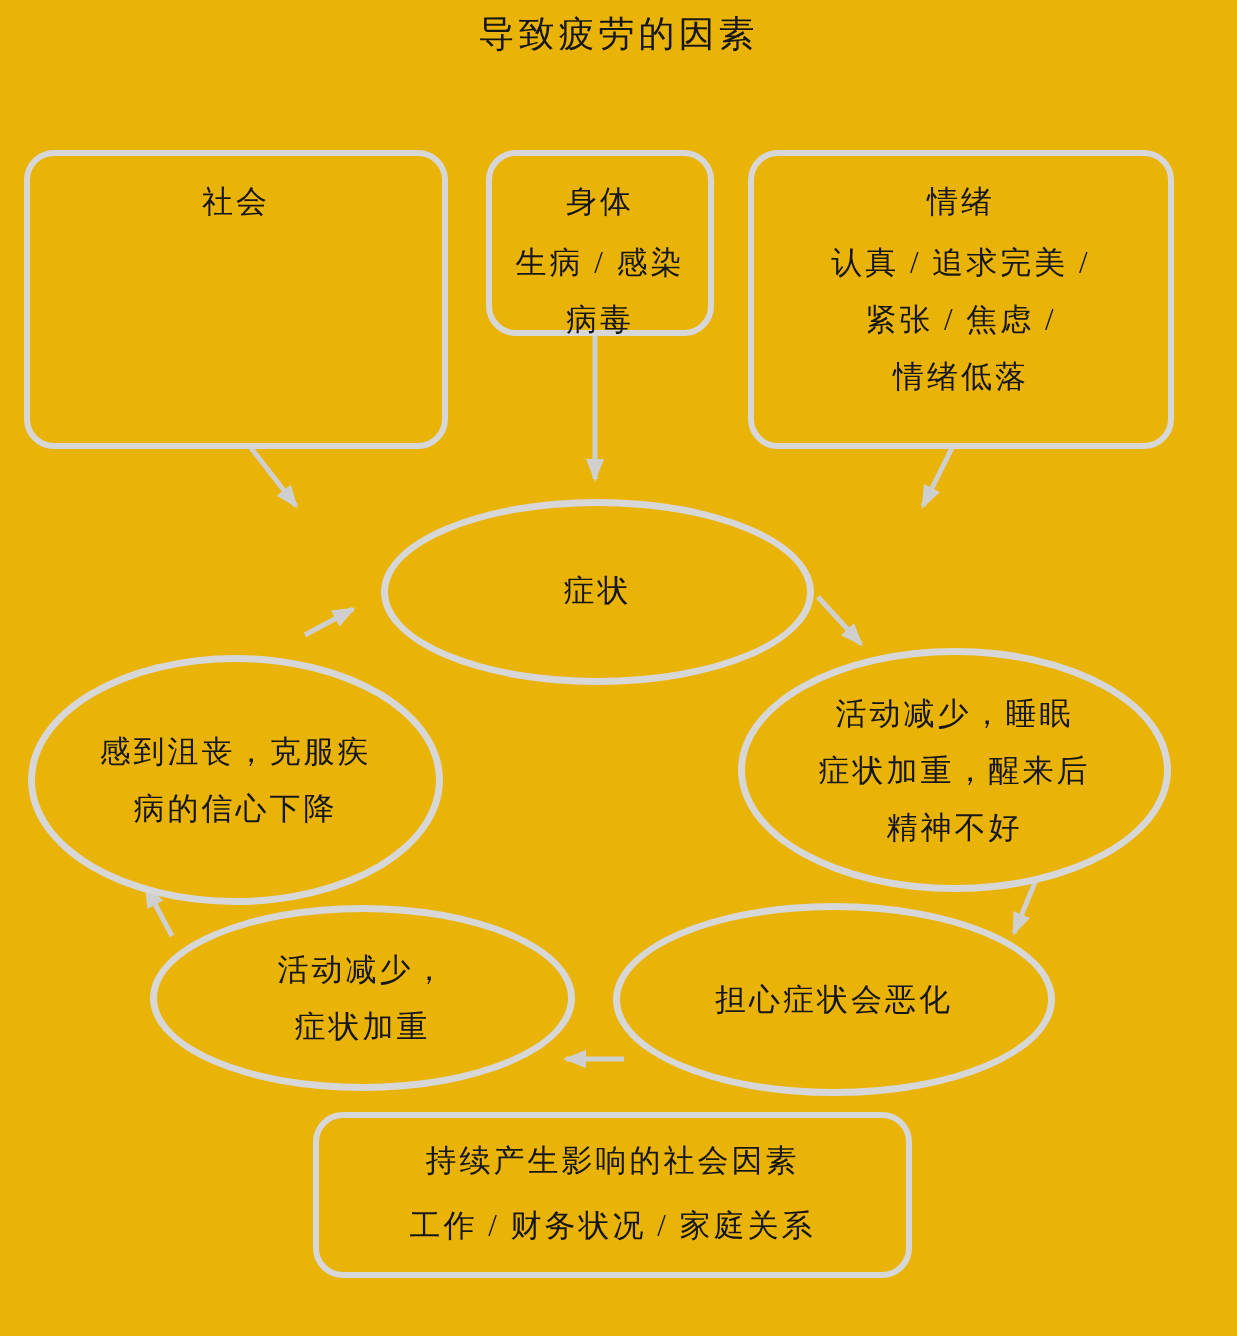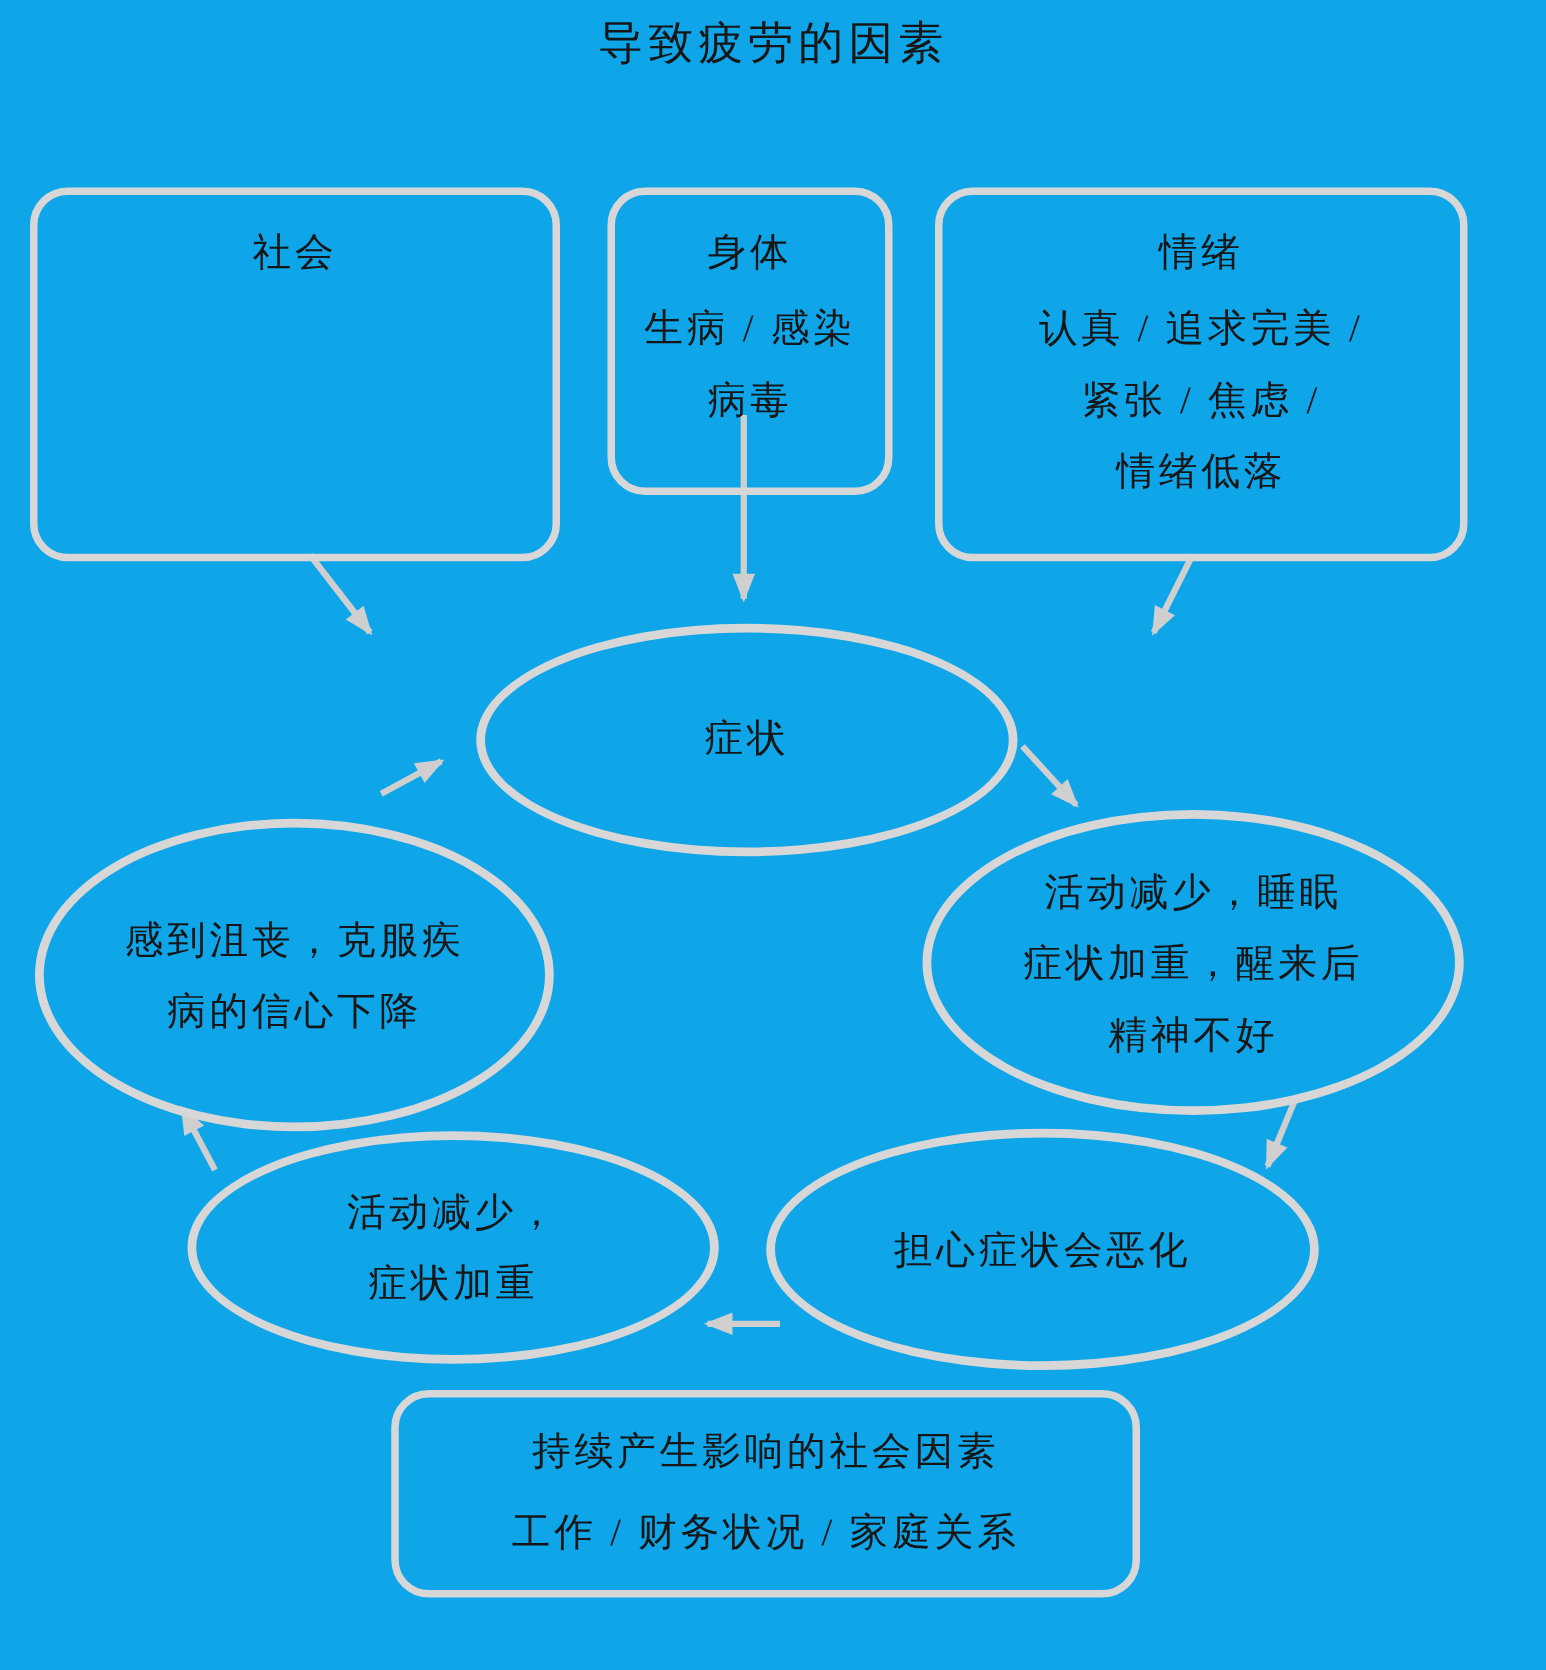--- a/index.html
+++ b/index.html
@@ -4,21 +4,21 @@
 <style>
   html, body {
     margin: 0;
     padding: 0;
     background: #ffffff;
   }
   .canvas {
     position: relative;
     width: 1237px;
     height: 1336px;
-    background: #0ea5e9;
+    background: #eab308;
     font-family: "Liberation Serif", "DejaVu Serif", serif;
     color: #161616;
     overflow: hidden;
   }
   .title {
     position: absolute;
     top: 10px;
     left: 0;
     width: 100%;
     margin: 0;
@@ -61,21 +61,21 @@
     margin-bottom: 8px;
   }
   .body {
     white-space: pre-line;
   }
   .vcenter {
     justify-content: center;
     padding-top: 0;
   }
   #box-social     { left: 24px;  top: 122px;  width: 424px; height: 299px; }
-  #box-physical   { left: 486px; top: 122px;  width: 228px; height: 246px; }
+  #box-physical   { left: 486px; top: 122px;  width: 228px; height: 186px; }
   #box-emotional  { left: 748px; top: 122px;  width: 426px; height: 299px; }
   #el-symptoms    { left: 381px; top: 499px;  width: 433px; height: 186px; }
   #el-demoralized { left: 28px;  top: 655px;  width: 415px; height: 250px; }
   #el-sleep       { left: 738px; top: 648px;  width: 433px; height: 244px; }
   #el-reduced     { left: 150px; top: 905px;  width: 425px; height: 186px; }
   #el-worry       { left: 613px; top: 903px;  width: 442px; height: 193px; text-align: center; }
   #box-ongoing    { left: 313px; top: 1084px; width: 599px; height: 166px; }
   #box-ongoing .heading { margin-bottom: 12px; }
   #el-symptoms .heading { margin-bottom: 2px; }
 </style>

